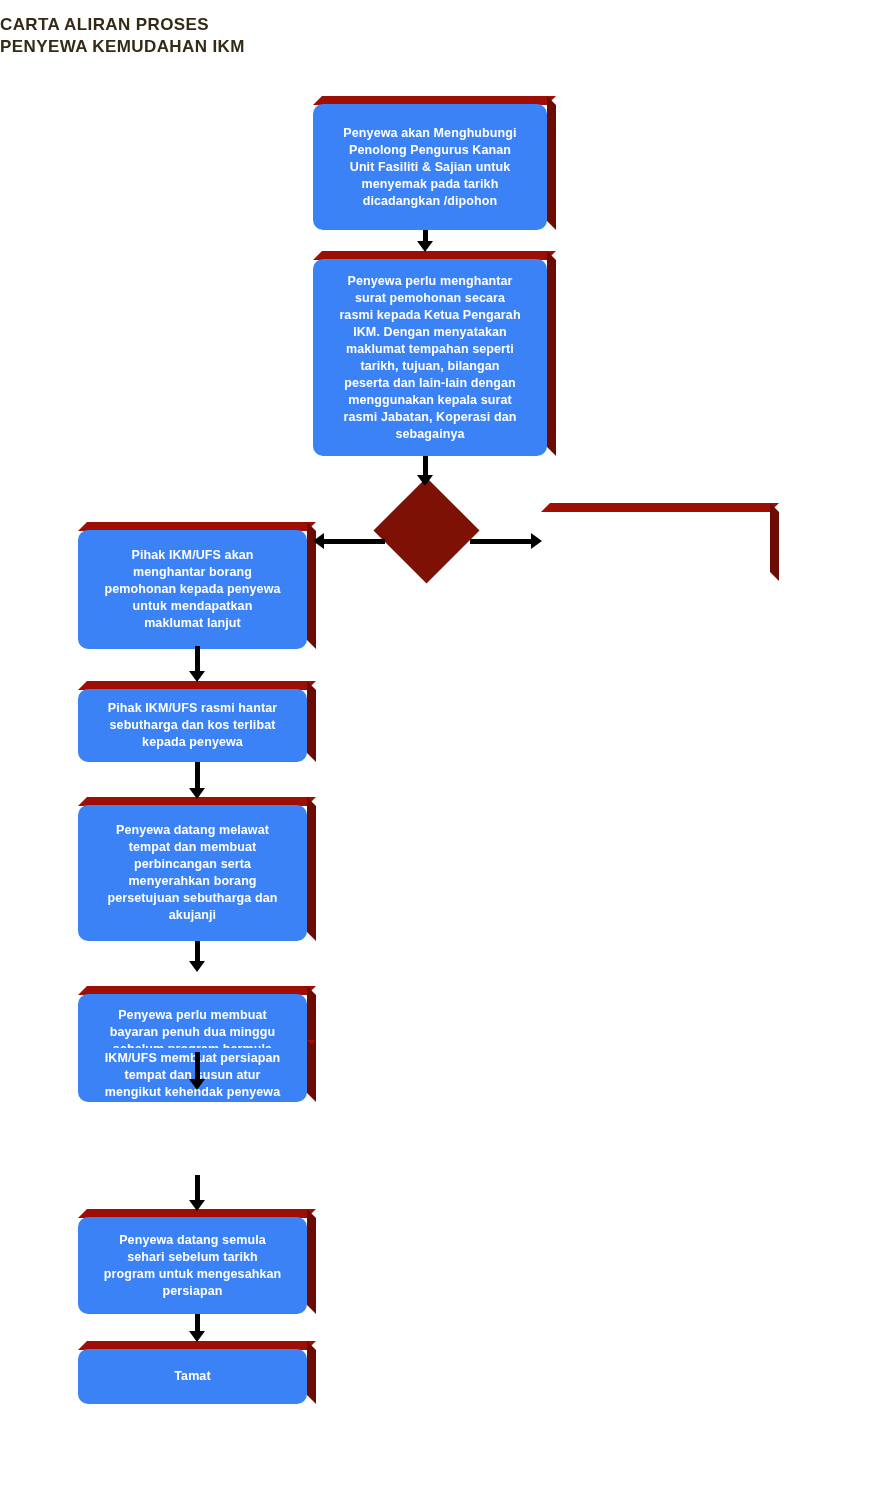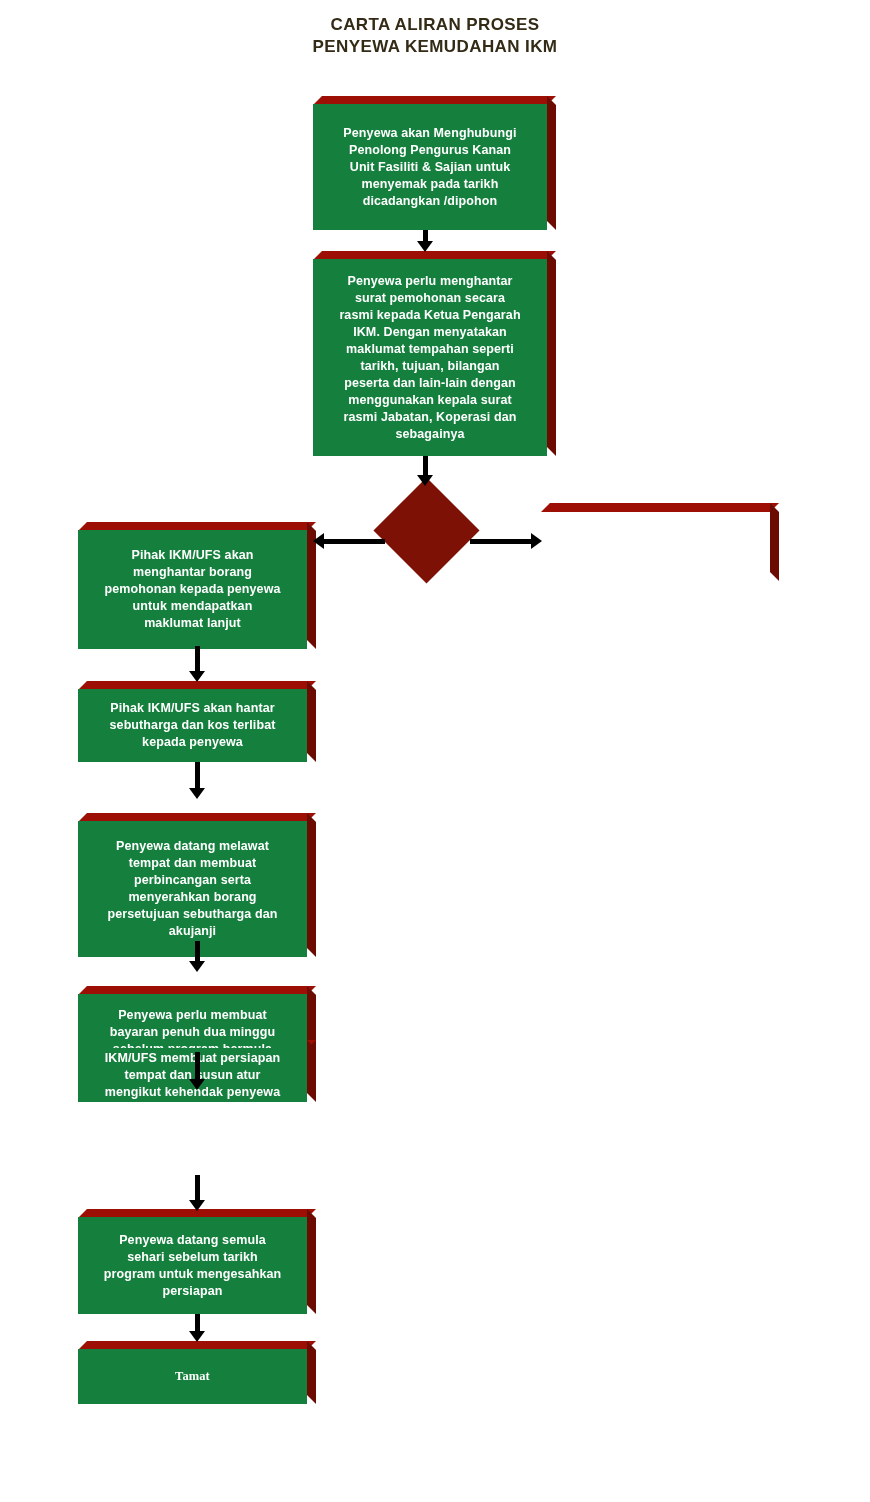--- a/index.html
+++ b/index.html
@@ -14,21 +14,20 @@
     font-family: "Liberation Sans", sans-serif;
     overflow: hidden;
   }
 
   
   .chart-title {
     position: absolute;
     left: 0;
     top: 14px;
     width: 870px;
-    text-align: center;
     color: #332b16;
     font-size: 17px;
     font-weight: bold;
     letter-spacing: 0.4px;
     line-height: 22px;
   }
   .chart-title .line {
     display: block;
   }
 
@@ -36,27 +35,28 @@
   .node {
     position: absolute;
     box-sizing: border-box;
   }
   .node .body {
     position: absolute;
     left: 0;
     top: 8px;
     right: 9px;
     bottom: 0;
-    background: #15803d;
+    background: #3b82f6;
     display: flex;
     align-items: center;
     justify-content: center;
     padding: 4px 10px;
     box-sizing: border-box;
     z-index: 3;
+    border-radius: 10px;
   }
   
   .node .bevel-top {
     position: absolute;
     left: 0;
     top: 0;
     right: 0;
     height: 9px;
     background: #9d0f05;
     clip-path: polygon(9px 0, 100% 0, calc(100% - 9px) 100%, 0 100%);
@@ -226,32 +226,32 @@
 
 <div class="arrow-v" style="left:189px; top:646px; width:16px; height:36px;">
   <div class="shaft" style="height:26px;"></div>
   <div class="head"></div>
 </div>
 
 <div class="node" style="left:78px; top:681px; width:238px; height:81px;">
   <div class="bevel-top"></div>
   <div class="bevel-right"></div>
   <div class="body">
-    <span class="label">Pihak IKM/UFS akan hantar
+    <span class="label">Pihak IKM/UFS rasmi hantar
 sebutharga dan kos terlibat
 kepada penyewa</span>
   </div>
 </div>
 
 <div class="arrow-v" style="left:189px; top:762px; width:16px; height:37px;">
   <div class="shaft" style="height:27px;"></div>
   <div class="head"></div>
 </div>
 
-<div class="node" style="left:78px; top:797px; width:238px; height:144px;margin-top:16px;">
+<div class="node" style="left:78px; top:797px; width:238px; height:144px;">
   <div class="bevel-top"></div>
   <div class="bevel-right"></div>
   <div class="body">
     <span class="label">Penyewa datang melawat
 tempat  dan membuat
 perbincangan serta
 menyerahkan borang
 persetujuan sebutharga dan
 akujanji</span>
   </div>
@@ -301,19 +301,19 @@
 program untuk mengesahkan
 persiapan</span>
   </div>
 </div>
 
 <div class="arrow-v" style="left:189px; top:1314px; width:16px; height:28px;">
   <div class="shaft" style="height:18px;"></div>
   <div class="head"></div>
 </div>
 
-<div class="node" style="left:78px; top:1341px; width:238px; height:63px;font-family:Liberation Serif, serif;">
+<div class="node" style="left:78px; top:1341px; width:238px; height:63px;">
   <div class="bevel-top"></div>
   <div class="bevel-right"></div>
   <div class="body">
     <span class="label">Tamat</span>
   </div>
 </div>
 
 </body></html>

